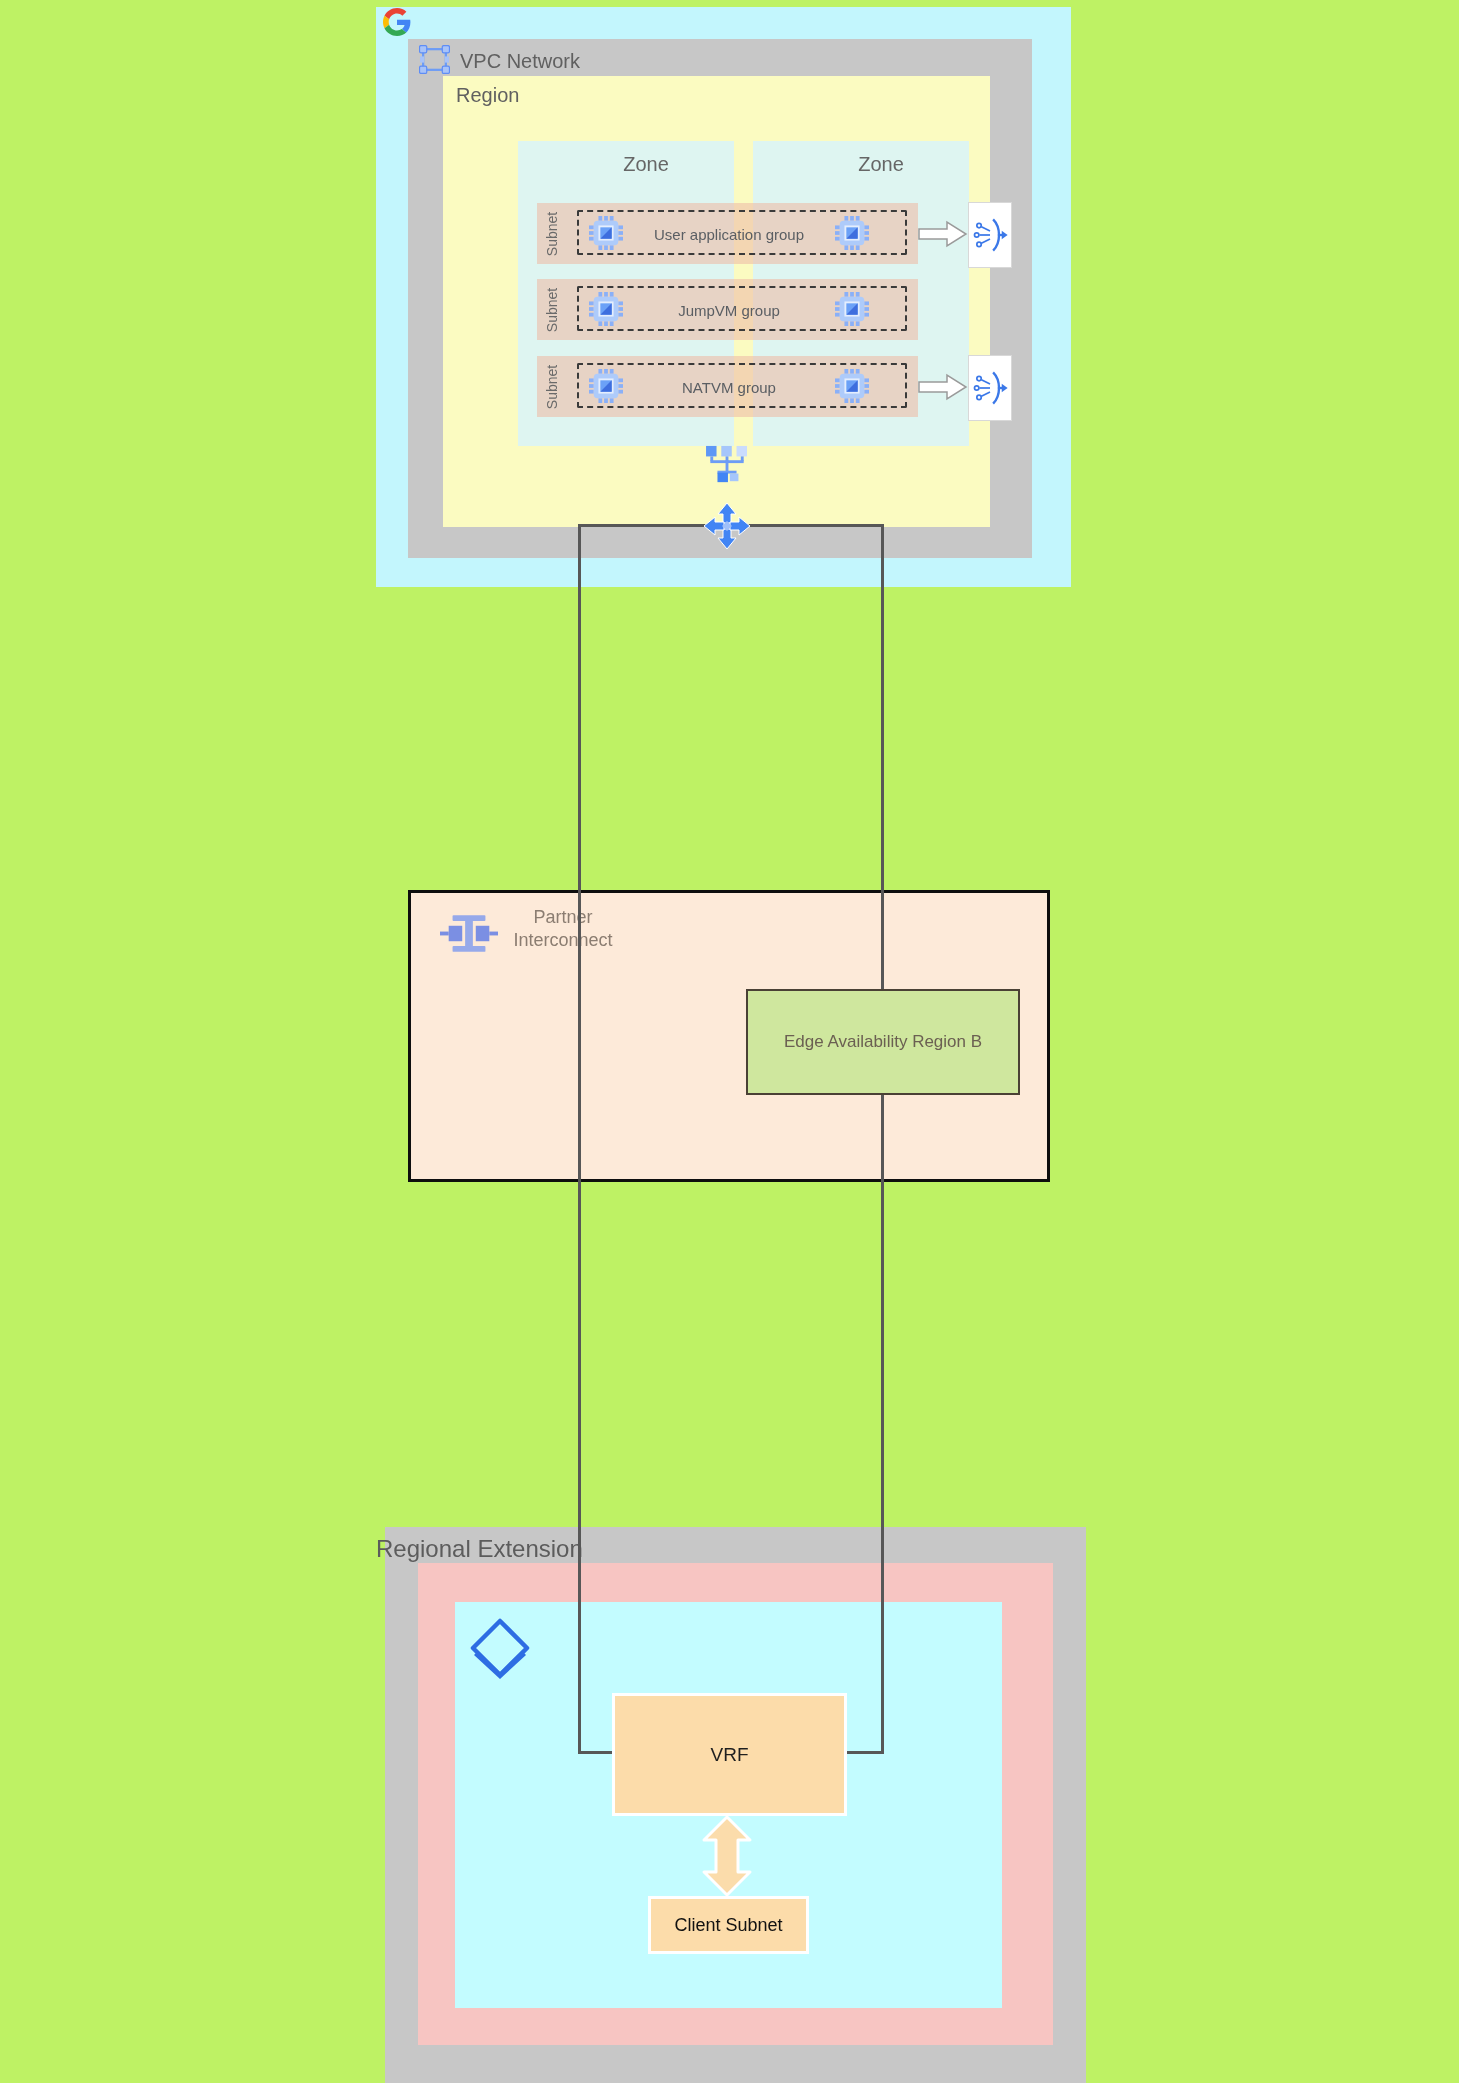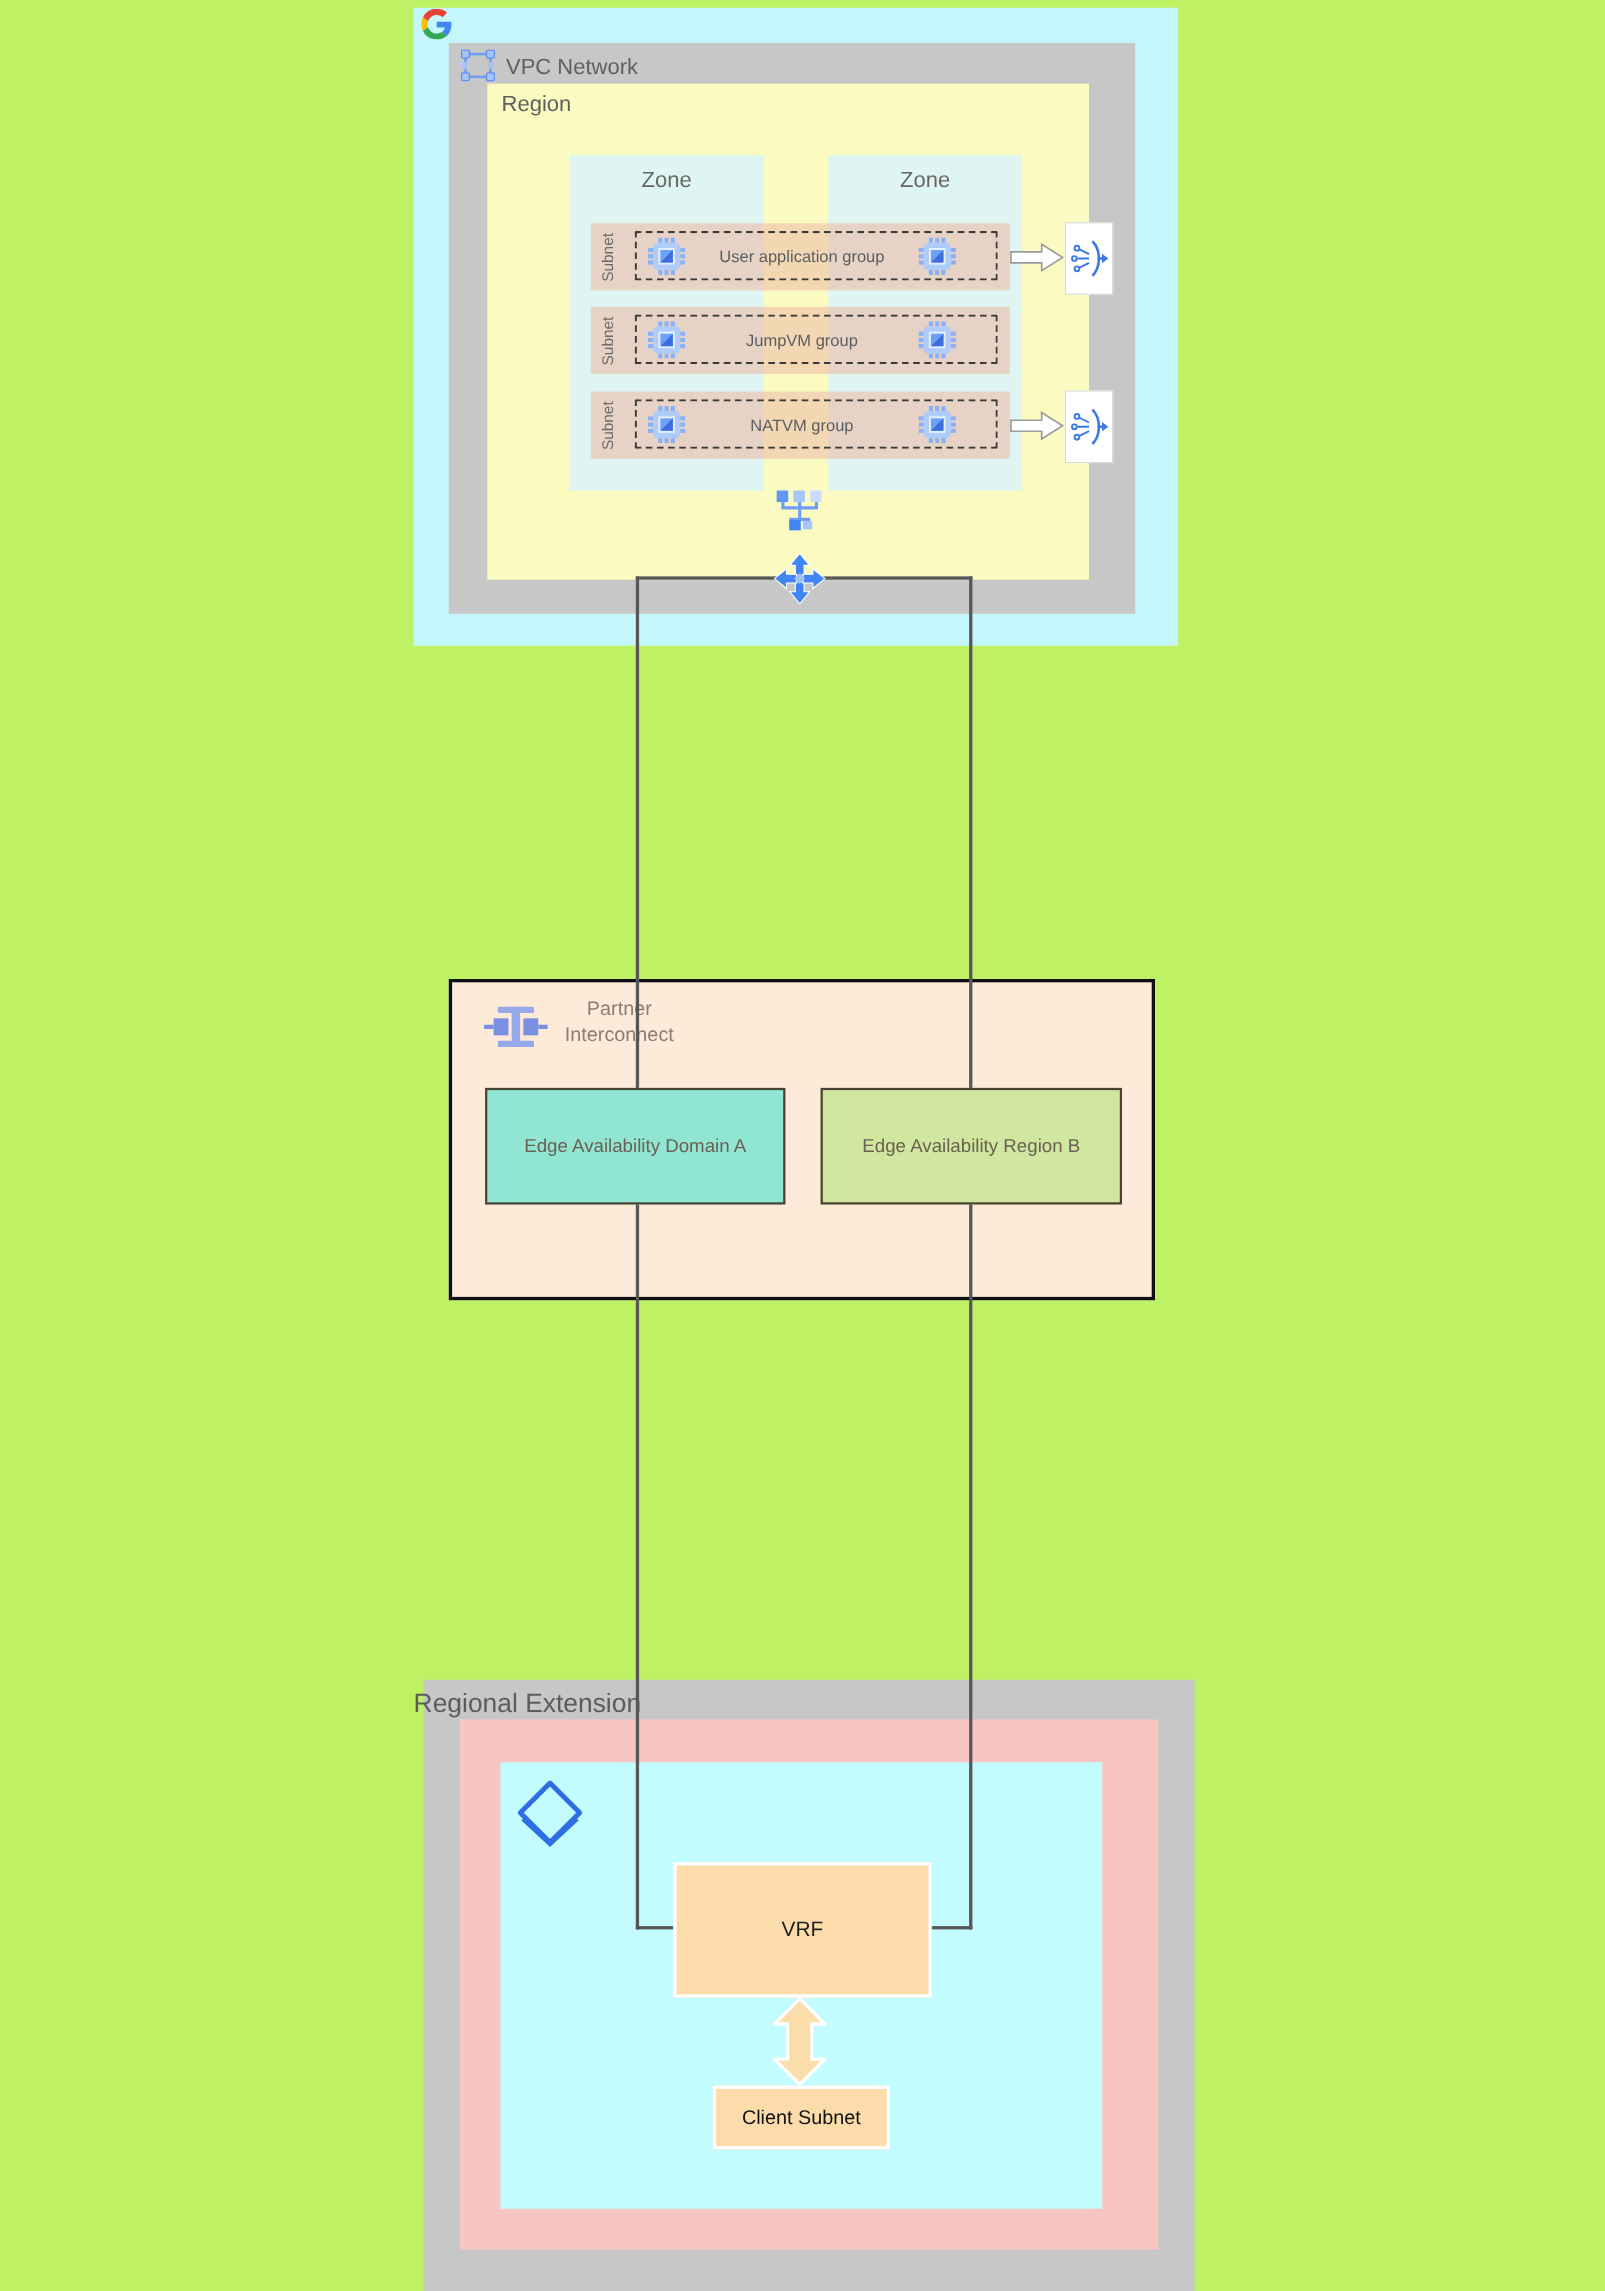--- a/index.html
+++ b/index.html
@@ -9,21 +9,21 @@
   }
   .abs{position:absolute;}
   
   .vpc-outer{left:376px;top:7px;width:695px;height:580px;background:#c3f6fd;}
   .google-logo{left:383px;top:8px;width:28px;height:28px;}
   .vpc-gray{left:408px;top:39px;width:624px;height:519px;background:#c7c7c7;}
   .vpc-header-icon{left:419px;top:45px;width:31px;height:29px;}
   .vpc-title{left:460px;top:50px;font-size:20px;color:#606060;}
   .region{left:443px;top:76px;width:547px;height:451px;background:#fbfbc1;}
   .region-label{left:456px;top:84px;font-size:20px;color:#606060;}
-  .zone{top:141px;width:176px;height:305px;background:#def5f1;}
+  .zone{top:141px;width:176px;height:305px;background:#def5f1;padding-left:40px;}
   .zone-1{left:518px;} .zone-2{left:753px;}
   .zone-label{display:block;text-align:center;padding-top:12px;font-size:20px;color:#666666;}
   .subnet-row{left:537px;width:381px;height:61px;background:rgba(238,190,170,0.62);}
   .row-1{top:203px;} .row-2{top:279px;} .row-3{top:356px;}
   .subnet-tab{position:absolute;left:15px;top:50%;transform:translate(-50%,-50%) rotate(-90deg);
     font-size:14px;color:#6a6a6a;white-space:nowrap;}
   .ig-dashed{position:absolute;left:40px;top:7px;width:330px;height:45px;
     border:2px dashed #3a3a3a;border-radius:2px;box-sizing:border-box;}
   .chip{position:absolute;top:13px;width:34px;height:34px;}
   .chip-left{left:52px;} .chip-right{left:298px;}
@@ -320,23 +320,20 @@
     <rect x="13" y="35" width="34" height="6" rx="1" fill="#96a9ea"></rect>
     <rect x="0" y="20" width="9" height="4" fill="#7b8fe3"></rect>
     <rect x="51" y="20" width="9" height="4" fill="#7b8fe3"></rect>
     <rect x="9" y="14" width="14" height="16" fill="#7b8fe3"></rect>
     <rect x="37" y="14" width="14" height="16" fill="#7b8fe3"></rect>
   </svg>
   <div class="abs pi-title">
     <span>Partner</span><br>
     <span>Interconnect</span>
   </div>
-  <div class="abs edge-box edge-a">
-    <span>Edge Availability Domain A</span>
-  </div>
   <div class="abs edge-box edge-b">
     <span>Edge Availability Region B</span>
   </div>
 
   <div class="abs re-gray"></div>
   <span class="abs re-label">Regional Extension</span>
   <div class="abs re-pink"></div>
   <div class="abs re-cyan"></div>
 
   <svg class="abs router-icon" viewBox="0 0 64 68">

